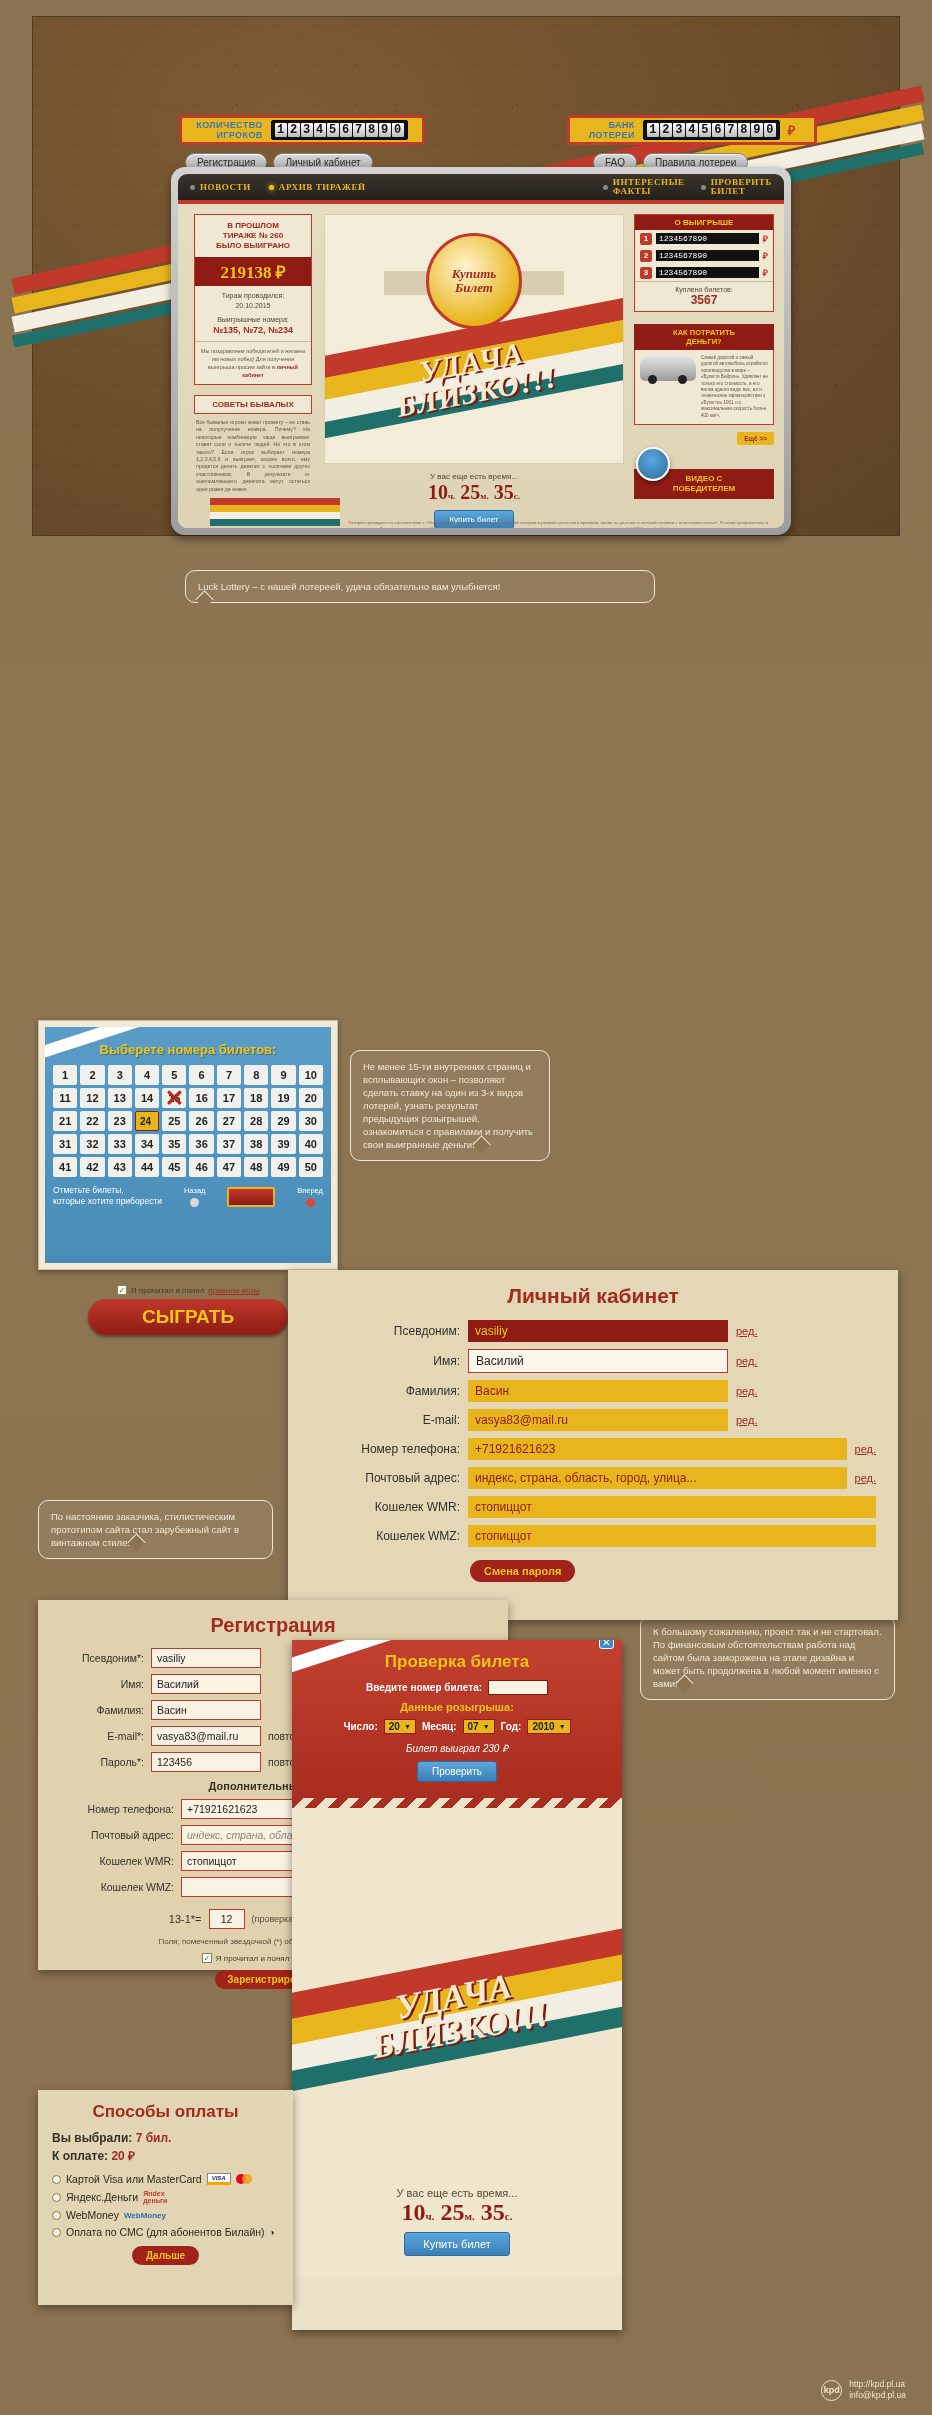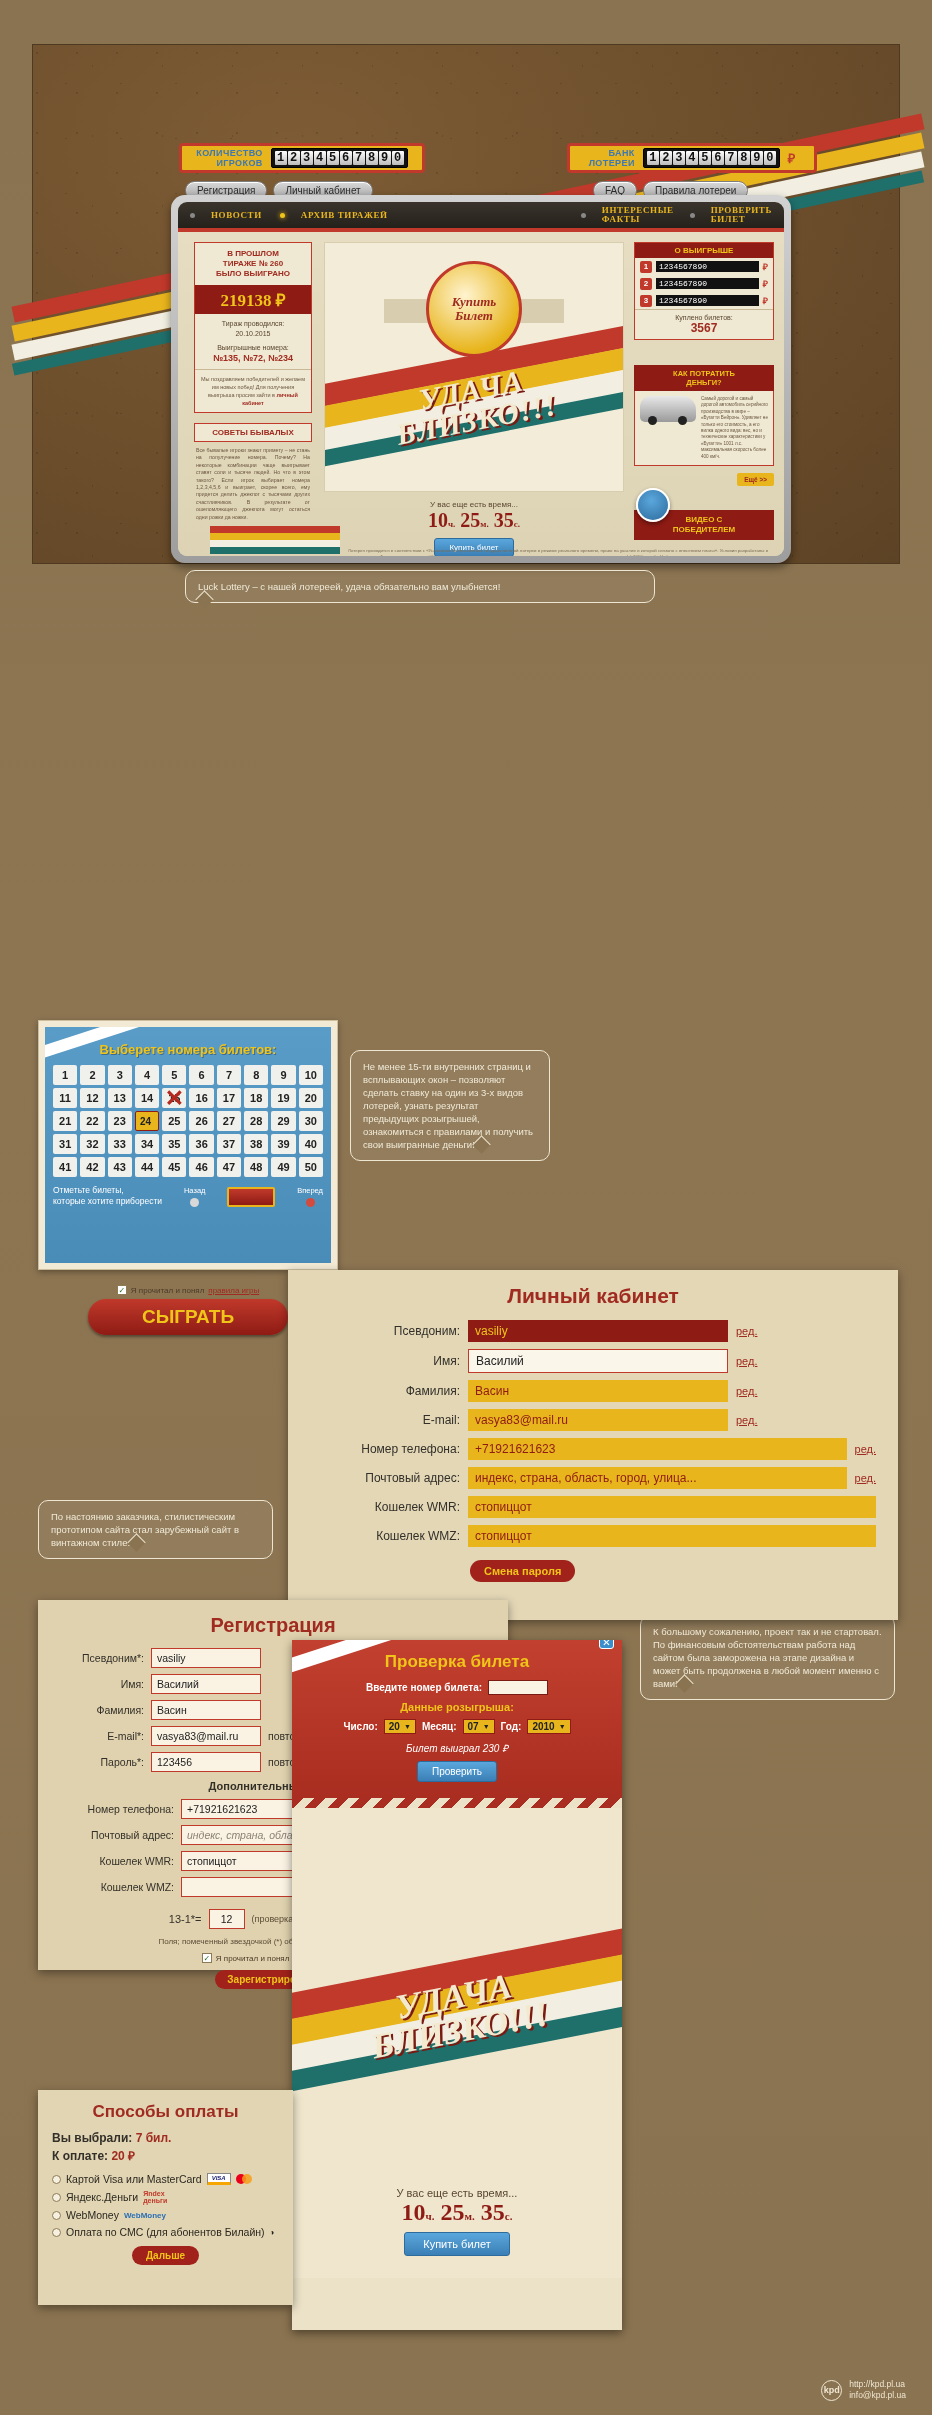--- a/index.html
+++ b/index.html
@@ -4,21 +4,21 @@
 <style>
   * { box-sizing: border-box; margin:0; padding:0; }
   body {
     width: 932px; height: 2415px;
     font-family: "Liberation Sans", sans-serif;
     background: linear-gradient(180deg,#8a7350 0%, #8d7552 40%, #8a7350 100%);
     position: relative; overflow: hidden;
   }
   
   .hero {
-    position:absolute; left:32px; top:44px; width:868px; height:520px;
+    position:absolute; left:32px; top:16px; width:868px; height:520px;
     background:
       radial-gradient(ellipse at 30% 20%, #7d5c35 0%, #6b4d2b 60%, #5d4325 100%);
     border:1px solid #4e3a20;
   }
   .hero-noise{position:absolute;inset:0;opacity:.12;
     background-image:radial-gradient(circle at 10% 20%,#000 1px,transparent 1px),
       radial-gradient(circle at 60% 70%,#000 1px,transparent 1px),
       radial-gradient(circle at 85% 30%,#000 1px,transparent 1px);
     background-size:40px 40px,55px 55px,70px 70px;}
   
@@ -51,21 +51,21 @@
   .tabs-row{position:absolute;display:flex;gap:6px;}
   .tl{left:152px;top:136px;} .tr{left:560px;top:136px;}
   .tab{background:linear-gradient(#d8d8d8,#a8a8a8);border:1px solid #7d7d7d;border-radius:10px;
      padding:3px 11px;font-size:10px;color:#2b2b2b;box-shadow:inset 0 1px 0 #fff;}
 
   .panel{position:absolute;left:138px;top:150px;width:620px;height:368px;
      background:linear-gradient(#d2d2d2,#9d9d9d);border-radius:14px;padding:7px;box-shadow:0 4px 9px rgba(0,0,0,.45);}
   .panel-in{width:100%;height:100%;background:#ddd6bd;border-radius:9px;overflow:hidden;position:relative;}
   .navbar{height:30px;background:linear-gradient(#3a342c,#24211b);display:flex;align-items:center;
      border-bottom:4px solid #c0392b;padding:0 12px;gap:18px;}
-  .navitem{display:flex;align-items:center;gap:16px;color:#e8b51d;font-size:9px;font-weight:bold;
+  .navitem{display:flex;align-items:center;gap:5px;color:#e8b51d;font-size:9px;font-weight:bold;
      font-family:"Liberation Serif",serif;letter-spacing:.6px;line-height:9px;}
   .dot{width:5px;height:5px;border-radius:50%;background:#888;}
   .dot.on{background:#f0c419;box-shadow:0 0 5px #f0c419;}
   .nav-right{margin-left:auto;display:flex;gap:16px;}
 
   .content{position:relative;height:334px;background:
      linear-gradient(180deg,#e6ddc2,#ddd3b4);}
   .col-left{position:absolute;left:16px;top:10px;width:118px;}
   .ticket{background:#efe8d2;border:1px solid #c0392b;}
   .tk-head{text-align:center;color:#a02b20;font-weight:bold;font-size:8px;line-height:10px;padding:6px 2px;}
@@ -101,21 +101,21 @@
 
   .col-right{position:absolute;left:456px;top:10px;width:140px;}
   .win-box{background:#efe8d2;border:1px solid #c0392b;}
   .win-head{background:#8e1b14;color:#f0c419;text-align:center;font-size:8px;font-weight:bold;padding:3px;}
   .win-row{display:flex;align-items:center;gap:4px;padding:2px 5px;}
   .win-n{width:12px;height:12px;background:#c0392b;color:#fff;font-size:8px;font-weight:bold;
      display:flex;align-items:center;justify-content:center;border-radius:2px;}
   .win-v{background:#111;color:#fff;font-family:"Liberation Mono",monospace;font-size:8px;padding:1px 3px;flex:1;}
   .sold{text-align:center;font-size:7px;color:#5a4630;padding:4px;border-top:1px solid #c8b895;}
   .sold b{display:block;font-size:12px;color:#a02b20;}
-  .spend-head{background:#8e1b14;color:#f0c419;text-align:center;font-size:7.5px;font-weight:bold;padding:4px;margin-top:25px;line-height:9px;}
+  .spend-head{background:#8e1b14;color:#f0c419;text-align:center;font-size:7.5px;font-weight:bold;padding:4px;margin-top:12px;line-height:9px;}
   .spend-body{background:#efe8d2;border:1px solid #c0392b;border-top:none;padding:5px;display:flex;gap:5px;}
   .car{width:56px;height:26px;background:linear-gradient(#e8e8e8,#9a9a9a);border-radius:10px 14px 5px 5px;position:relative;flex:none;}
   .car:after{content:"";position:absolute;left:8px;bottom:-3px;width:9px;height:9px;border-radius:50%;background:#222;}
   .car:before{content:"";position:absolute;right:9px;bottom:-3px;width:9px;height:9px;border-radius:50%;background:#222;}
   .spend-txt{font-size:4.6px;color:#6b5740;line-height:6.4px;}
   .vid-head{background:#8e1b14;color:#f0c419;text-align:center;font-size:8px;font-weight:bold;padding:5px;margin-top:10px;line-height:10px;}
   .avatar{width:34px;height:34px;border-radius:50%;background:radial-gradient(circle at 45% 35%,#5aa7dd,#2d6b9c);
      border:2px solid #fff;position:absolute;left:2px;top:-22px;box-shadow:0 2px 4px rgba(0,0,0,.4);}
   .footer-legal{position:absolute;left:170px;right:16px;bottom:6px;font-size:4.4px;color:#7a6a52;line-height:6px;text-align:justify;}
   .foot-ribbons{position:absolute;left:32px;bottom:12px;width:130px;}

